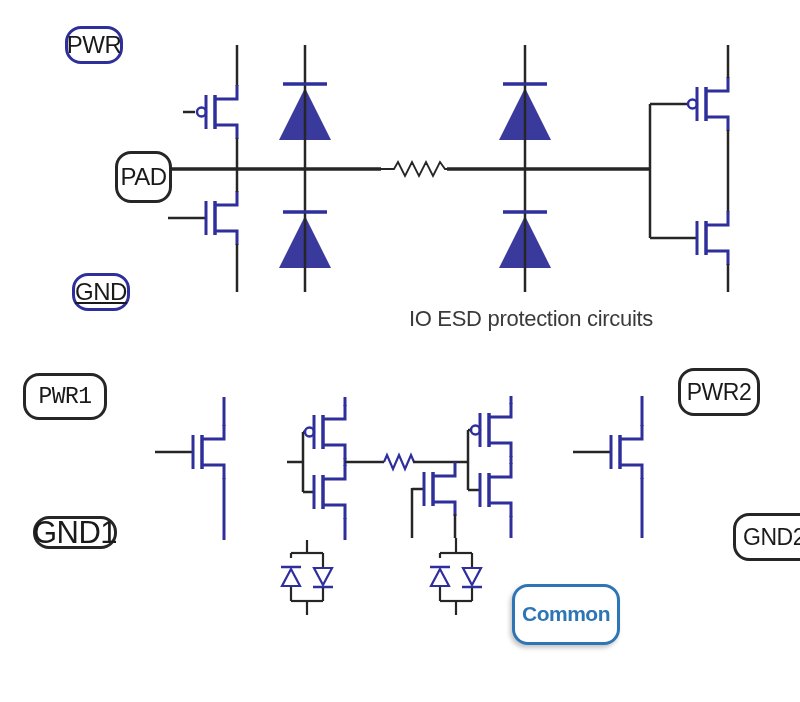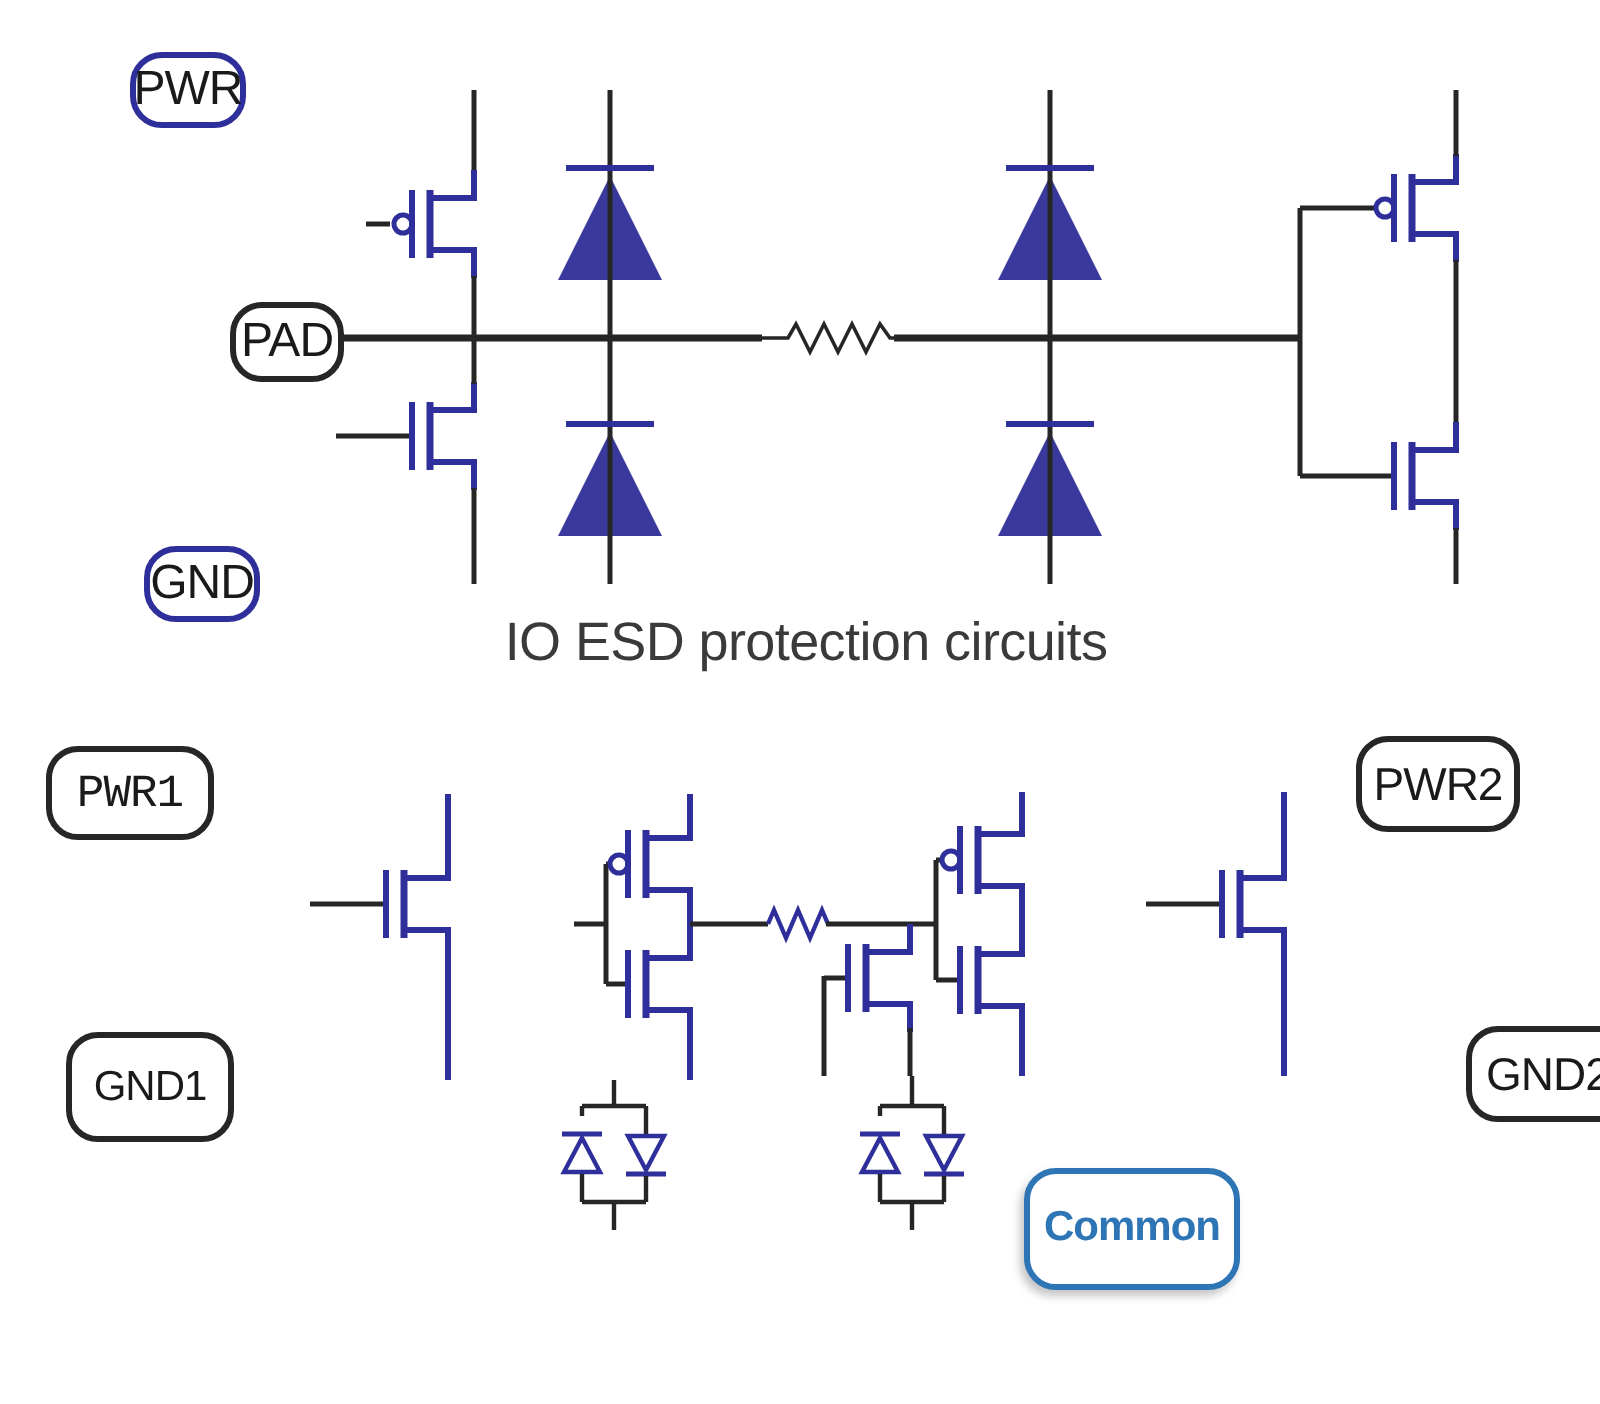--- a/index.html
+++ b/index.html
@@ -24,22 +24,22 @@
     border-radius:16px;
   }
   .navy-border{border:3.5px solid var(--navy_wire);}
   .black-border{border:3px solid var(--black_wire);}
   .blue-border{
     border:3.5px solid var(--common_blue);border-radius:16px;
     color:var(--common_blue);font-weight:bold;line-height:1.25;text-align:center;
     box-shadow:-2px 3px 4px rgba(90,90,90,.35);
   }
   .caption{
-    position:absolute;color:var(--caption_text);font-size:27px;
-    text-align:center;letter-spacing:-0.3px;
+    position:absolute;color:var(--caption_text);font-size:22px;
+    text-align:right;letter-spacing:-0.3px;
   }
   
   .wN{stroke:var(--navy_wire);fill:none;}
   .wB{stroke:var(--black_wire);fill:none;}
   .fillN{fill:var(--diode_fill);stroke:none;}
   .railTop{stroke-width:4px;}
   .railBot{stroke-width:4.5px;}
   .w35{stroke-width:3.5px;}
   .w3{stroke-width:3px;}
   .w25{stroke-width:2.5px;}
@@ -223,29 +223,29 @@
         <line class="wB w22" x1="440" y1="601" x2="472" y2="601"></line>
         <line class="wB w22" x1="456" y1="601" x2="456" y2="615"></line>
       </g>
 
       <line class="commonRail" x1="270" y1="617" x2="512" y2="617" filter="url(#sh)"></line>
     </g>
   </svg>
 
   <div class="label-box navy-border" style="left:65px;top:26px;width:58px;height:38px;font-size:24px;">PWR</div>
 
-  <div class="label-box black-border" style="left:115px;top:151px;width:57px;height:40px;font-size:24px;">PAD</div>
-
-  <div class="label-box navy-border" style="left:72px;top:273px;width:58px;height:38px;font-size:24px;">GND</div>
+  <div class="label-box black-border" style="left:115px;top:151px;width:57px;height:52px;font-size:24px;">PAD</div>
+
+  <div class="label-box navy-border" style="left:72px;top:273px;width:58px;height:38px;font-size:24px;text-decoration:underline;">GND</div>
 
   <div class="caption" style="left:153px;top:306px;width:500px;">IO ESD protection circuits</div>
 
   <div class="label-box black-border" style="left:23px;top:373px;width:84px;height:47px;font-size:23px;font-family:Liberation Mono, monospace;">PWR1</div>
 
-  <div class="label-box black-border" style="left:33px;top:516px;width:84px;height:55px;font-size:21px;">GND1</div>
+  <div class="label-box black-border" style="left:33px;top:516px;width:84px;height:33px;font-size:31px;">GND1</div>
 
   <div class="label-box black-border" style="left:678px;top:368px;width:82px;height:48px;font-size:23px;">PWR2</div>
 
   <div class="label-box black-border" style="left:733px;top:513px;width:82px;height:48px;font-size:23px;">GND2</div>
 
   <div class="label-box blue-border" style="left:512px;top:584px;width:108px;height:61px;font-size:21px;">
     <div>
       <div>Common</div>
     </div>
   </div>

